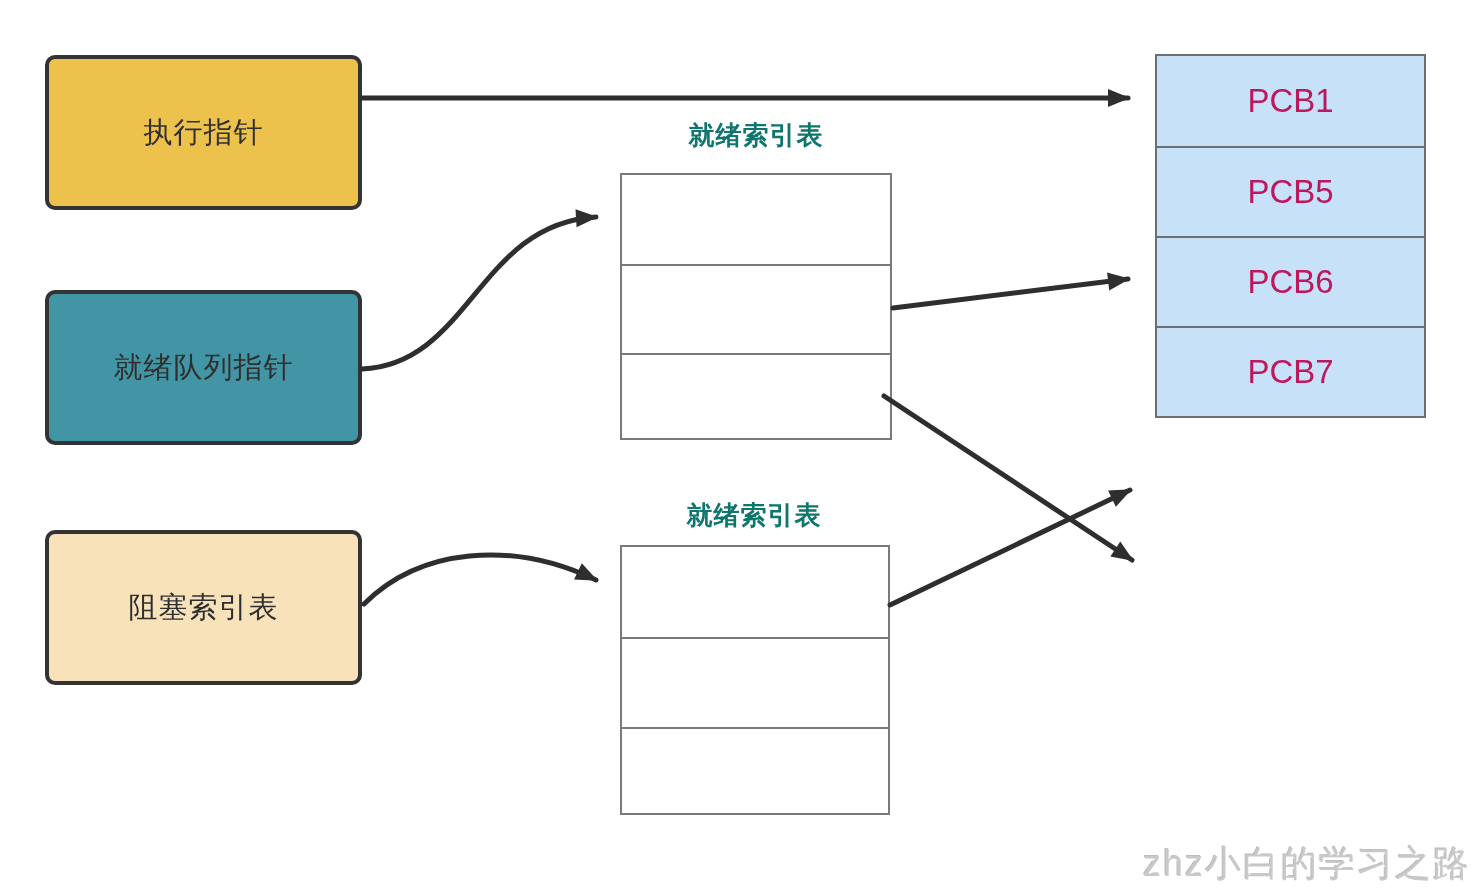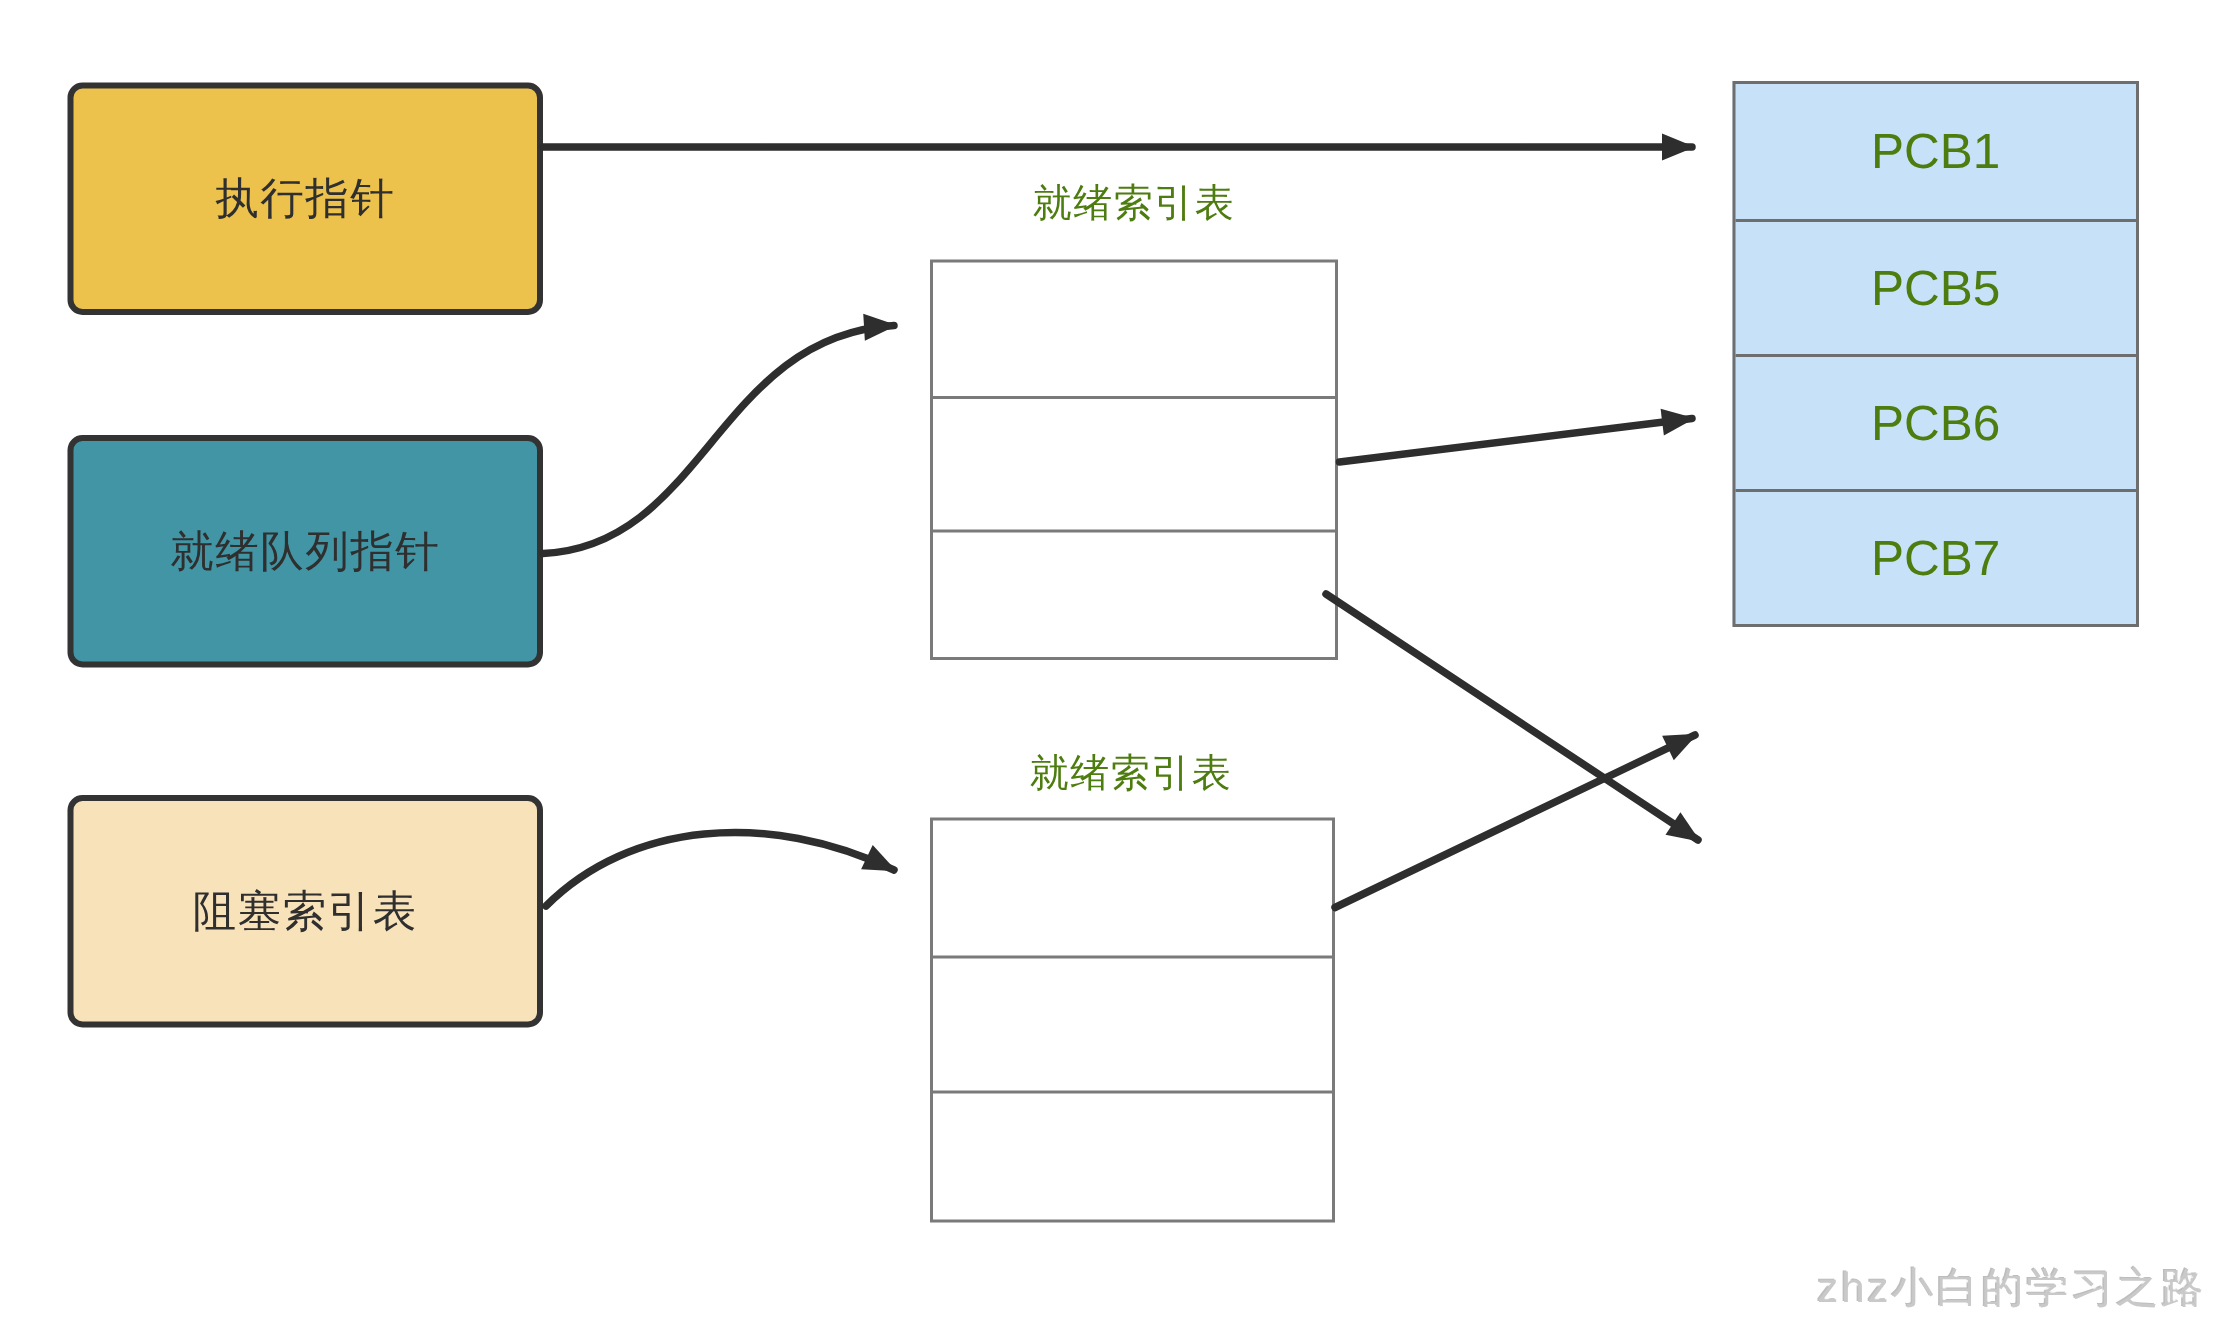--- a/index.html
+++ b/index.html
@@ -19,41 +19,41 @@
   .pointer-box.blocked{top:530px;background:var(--blocked-fill,#f8e2ba);}
   
   .index-table{position:absolute;box-sizing:border-box;border:2px solid #7a7a7a;background:#ffffff;}
   .index-table .row{box-sizing:border-box;border-top:2px solid #7a7a7a;}
   .index-table .row:first-child{border-top:none;}
   .index-table.ready-table{left:620px;top:173px;width:272px;height:267px;}
   .index-table.ready-table .row{height:89px;}
   .index-table.blocked-table{left:620px;top:545px;width:270px;height:270px;}
   .index-table.blocked-table .row{height:90px;}
   .table-title{
-    position:absolute;width:272px;text-align:center;font-size:26px;color:#4d7c0f;letter-spacing:1px;
+    position:absolute;width:272px;text-align:center;font-size:26px;color:#0f766e;letter-spacing:1px;font-weight:bold;
   }
   .table-title.ready-title{left:620px;top:118px;}
   .table-title.blocked-title{left:618px;top:498px;}
   
   .pcb-column{
     position:absolute;left:1155px;top:54px;width:271px;box-sizing:border-box;
     border:2px solid #6e6e6e;background:var(--pcb-fill,#c7e1f8);
   }
   .pcb-cell{
     box-sizing:border-box;height:90px;border-top:2px solid #6e6e6e;
     display:flex;align-items:center;justify-content:center;
-    font-size:33px;color:#4d7c0f;
+    font-size:33px;color:#be185d;
   }
   .pcb-cell:first-child{border-top:none;}
   
   svg.arrows{position:absolute;left:0;top:0;width:1479px;height:893px;pointer-events:none;}
   svg.arrows path.link{fill:none;stroke:#2e2e2e;stroke-width:5;stroke-linecap:round;}
   
   .watermark{
-    position:absolute;right:8px;top:840px;font-size:28px;letter-spacing:2px;
+    position:absolute;right:8px;top:840px;font-size:36px;letter-spacing:2px;
     color:#c9c9c9;text-shadow:2px 2px 1px #ffffff, -1px -1px 0 #bdbdbd;
   }
 </style>
 </head>
 <body>
 
 <div class="canvas">
 
   <div class="pointer-box exec">
     <span>执行指针</span>

